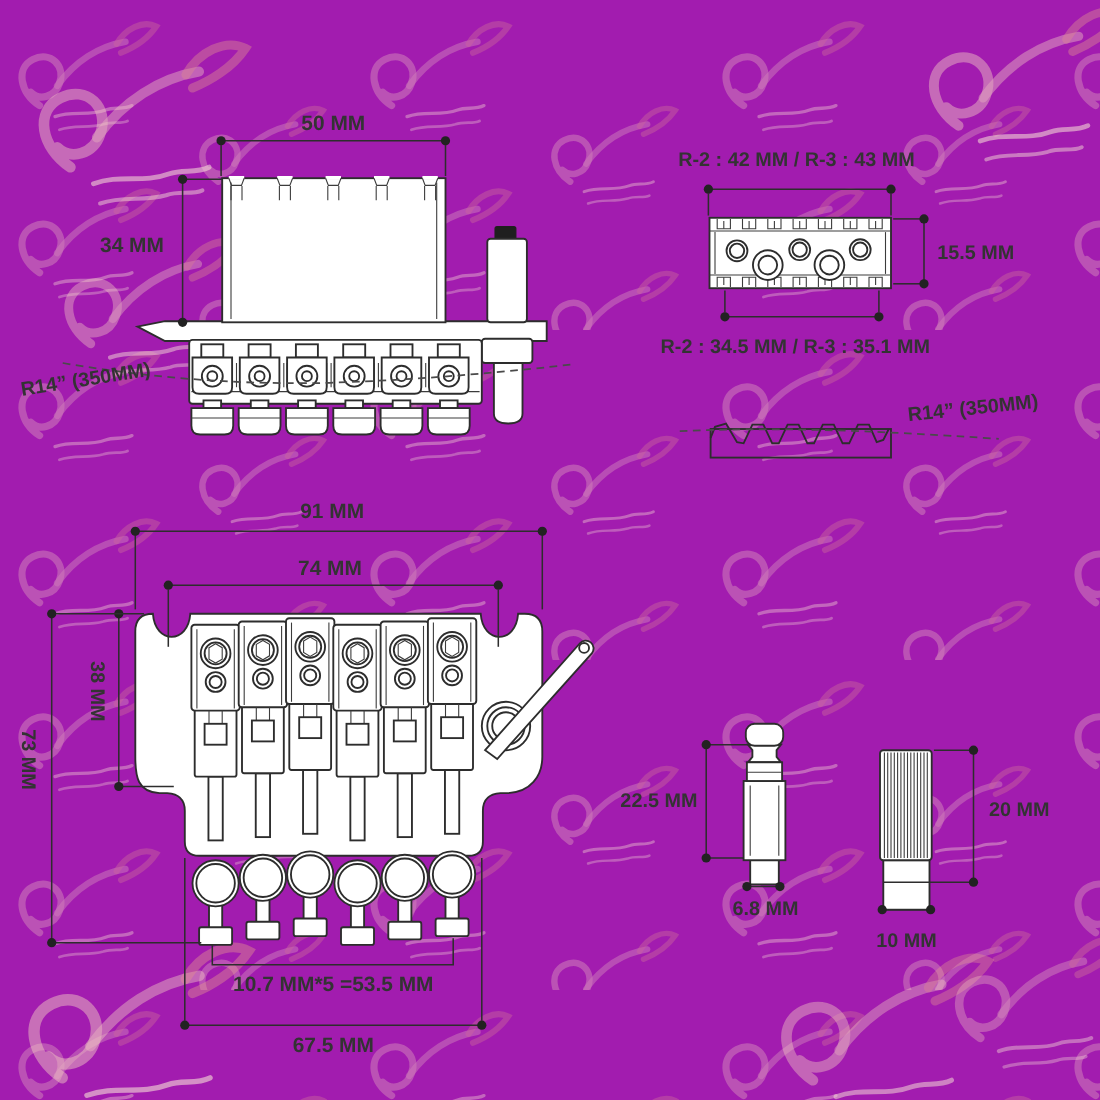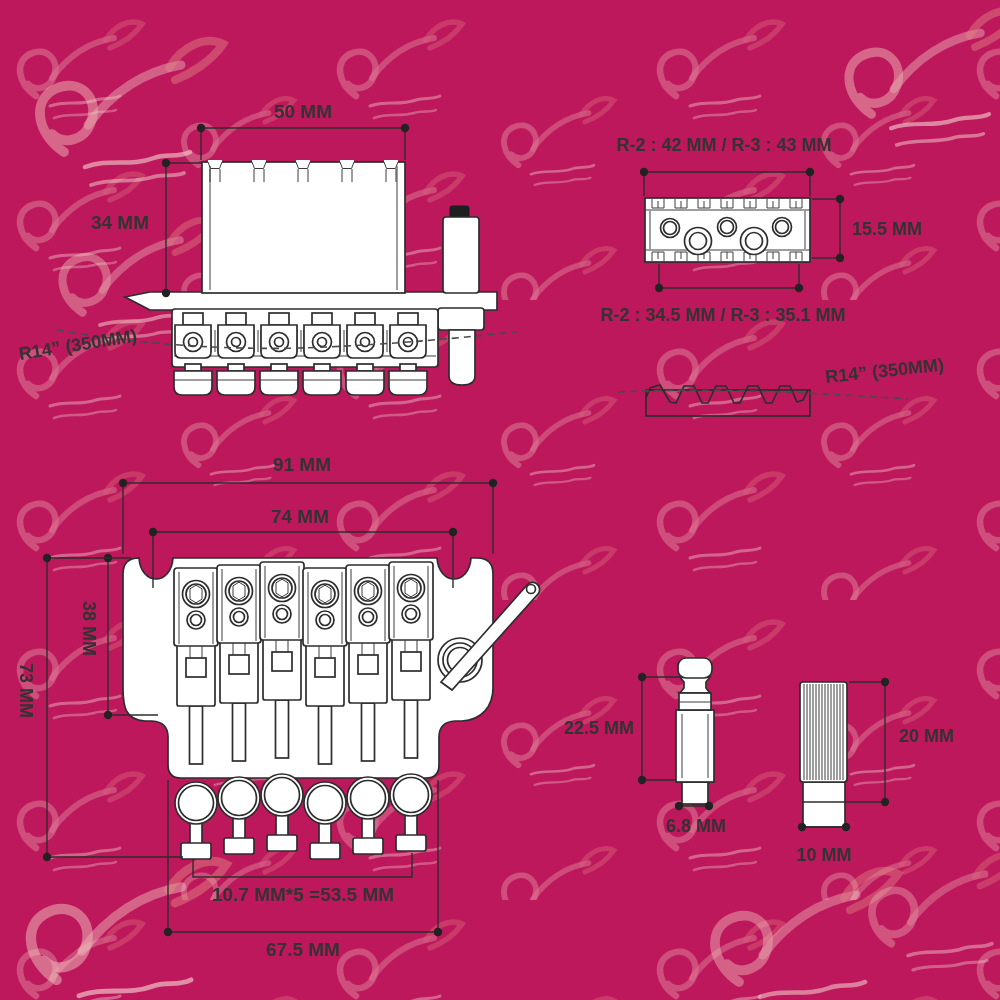--- a/index.html
+++ b/index.html
@@ -1,16 +1,16 @@
 <!DOCTYPE html>
 <html><head>
 <meta charset="utf-8">
 <style>
   html,body{margin:0;padding:0;background:#fff;}
-  .stage{position:relative;width:1000px;height:1000px;background:#be185d;overflow:hidden;
+  .stage{position:relative;width:1000px;height:1000px;background:#a21caf;overflow:hidden;
          font-family:"Liberation Sans", sans-serif;}
   svg text{fill:#333333;font-family:"Liberation Sans", sans-serif;font-weight:600;font-size:19px;}
   svg text.t18{font-size:18px;}
   .part{stroke:#2d2d2d;stroke-width:1.7;fill:#ffffff;}
   .partnf{stroke:#2d2d2d;stroke-width:1.7;fill:none;}
   .thin{stroke:#3c3c3c;stroke-width:1;fill:none;}
   .dim{stroke:#2d2d2d;stroke-width:1.4;fill:none;}
   .dot{fill:#222222;stroke:none;}
   .dash{stroke:#4a4a4a;stroke-width:1.6;fill:none;stroke-dasharray:7 5;}
   .blackfill{fill:#1f1f1f;stroke:#1f1f1f;}

